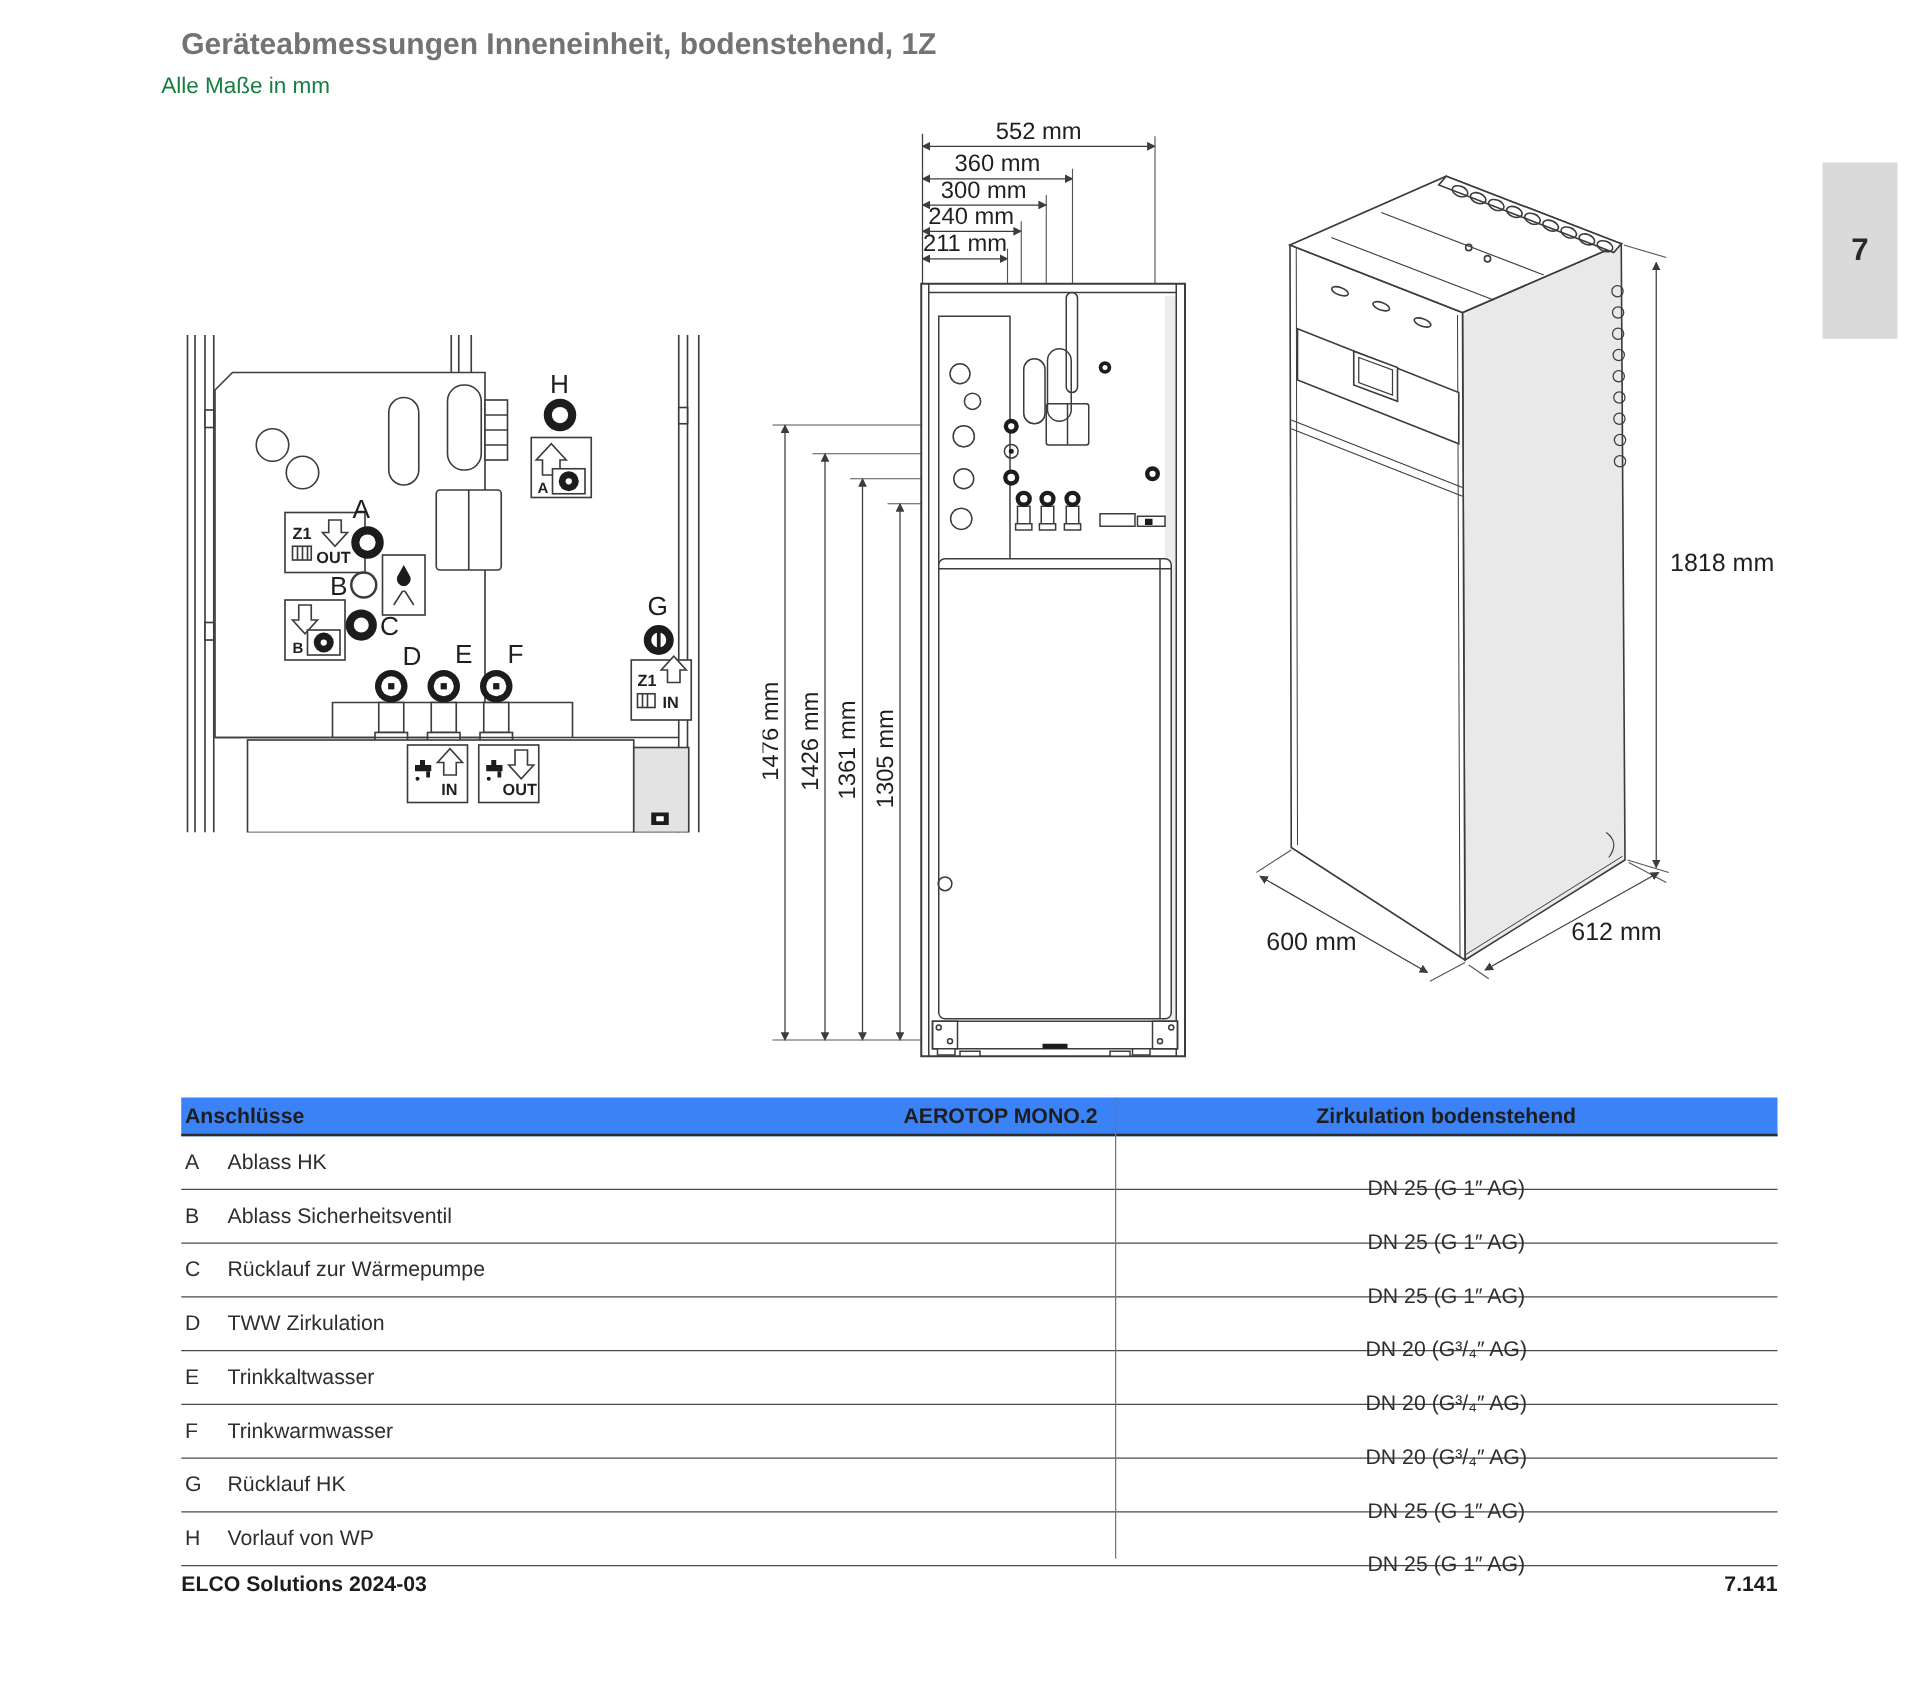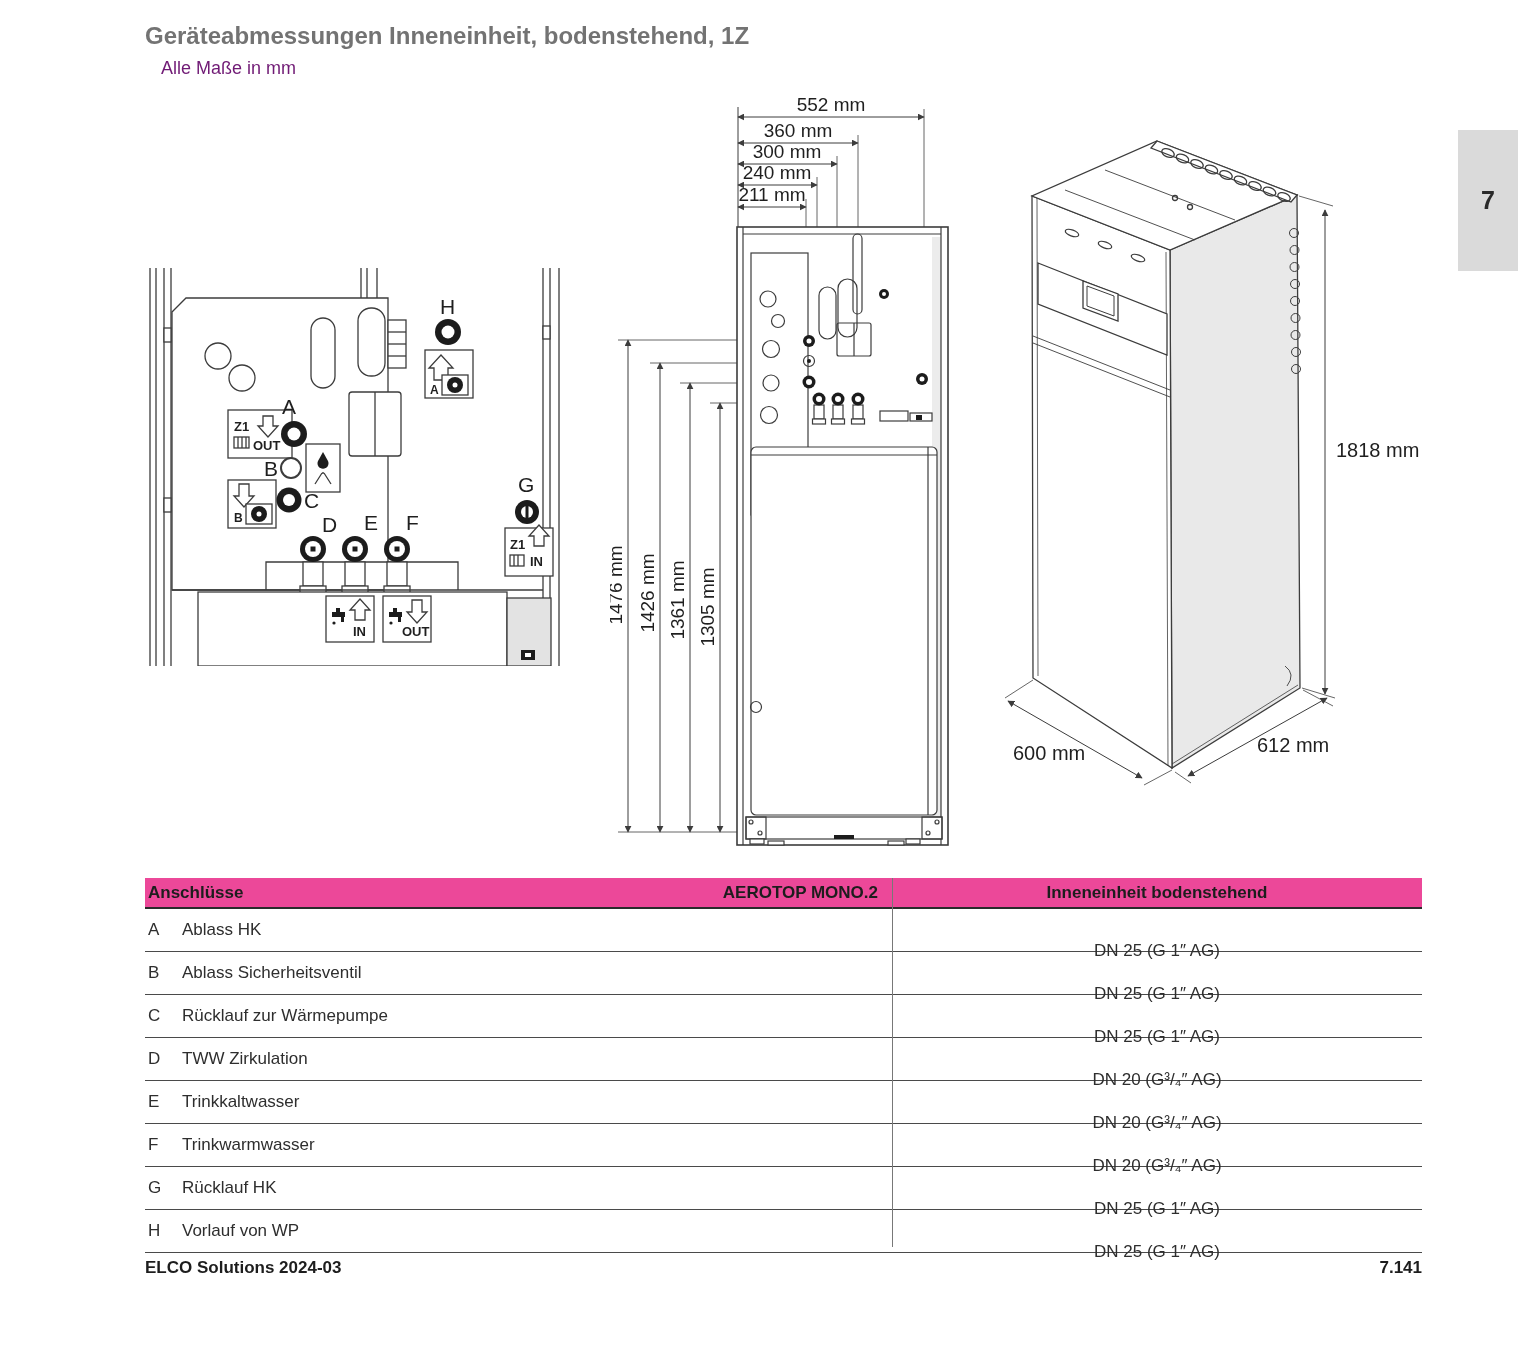--- a/index.html
+++ b/index.html
@@ -2,37 +2,37 @@
 <html><head>
 <meta charset="utf-8">
 <style>
   html,body{margin:0;padding:0;}
   body{
     width:1529px;height:1347px;position:relative;background:#ffffff;
     font-family:"Liberation Sans",sans-serif;color:#222;overflow:hidden;
   }
   .abs{position:absolute;}
   .title{left:145px;top:22px;font-size:24px;font-weight:bold;color:#737373;}
-  .subtitle{left:161px;top:58px;font-size:18px;color:#701a75;}
+  .subtitle{left:129px;top:58px;font-size:18px;color:#15803d;}
   .tab7{
     left:1458px;top:130px;width:60px;height:141px;background:#dadada;
     display:flex;align-items:center;justify-content:center;
     font-size:25px;font-weight:bold;color:#2a2a2a;
   }
   
   .drawing svg{display:block;}
   svg text{font-family:"Liberation Sans",sans-serif;fill:#1f1f1f;}
   .dimtxt{font-size:19px;}
   .lbltxt{font-size:21px;}
   .badgetxt{font-size:13px;font-weight:bold;}
   .badgetxt2{font-size:12px;font-weight:bold;}
   
   .table{left:145px;top:878px;width:1277px;}
   .thead{
-    height:29px;background:#ec4899;display:flex;align-items:center;
+    height:29px;background:#3b82f6;display:flex;align-items:center;
     border-bottom:2px solid #2b2b2b;font-weight:bold;font-size:17px;color:#1d1d1d;
   }
   .thead .c1{width:747px;display:flex;justify-content:space-between;padding:0 14px 0 3px;box-sizing:border-box;}
   .thead .c2{flex:1;text-align:center;}
   .trow{
     height:42px;display:flex;align-items:center;border-bottom:1px solid #4a4a4a;
     font-size:17px;color:#2e2e2e;
   }
   .trow .key{width:34px;padding-left:3px;}
   .trow .lab{width:710px;}
@@ -435,21 +435,21 @@
 </svg>
 </div>
 
 <div class="abs table" style="position:absolute;">
   <div class="vdivider"></div>
   <div class="thead">
     <div class="c1">
       <span>Anschlüsse</span>
       <span>AEROTOP MONO.2</span>
     </div>
-    <div class="c2">Inneneinheit bodenstehend</div>
+    <div class="c2">Zirkulation bodenstehend</div>
   </div>
   <div class="trow">
     <span class="key">A</span>
     <span class="lab">Ablass HK</span>
     <span class="val">DN 25 (G 1″ AG)</span>
   </div>
   <div class="trow">
     <span class="key">B</span>
     <span class="lab">Ablass Sicherheitsventil</span>
     <span class="val">DN 25 (G 1″ AG)</span>

